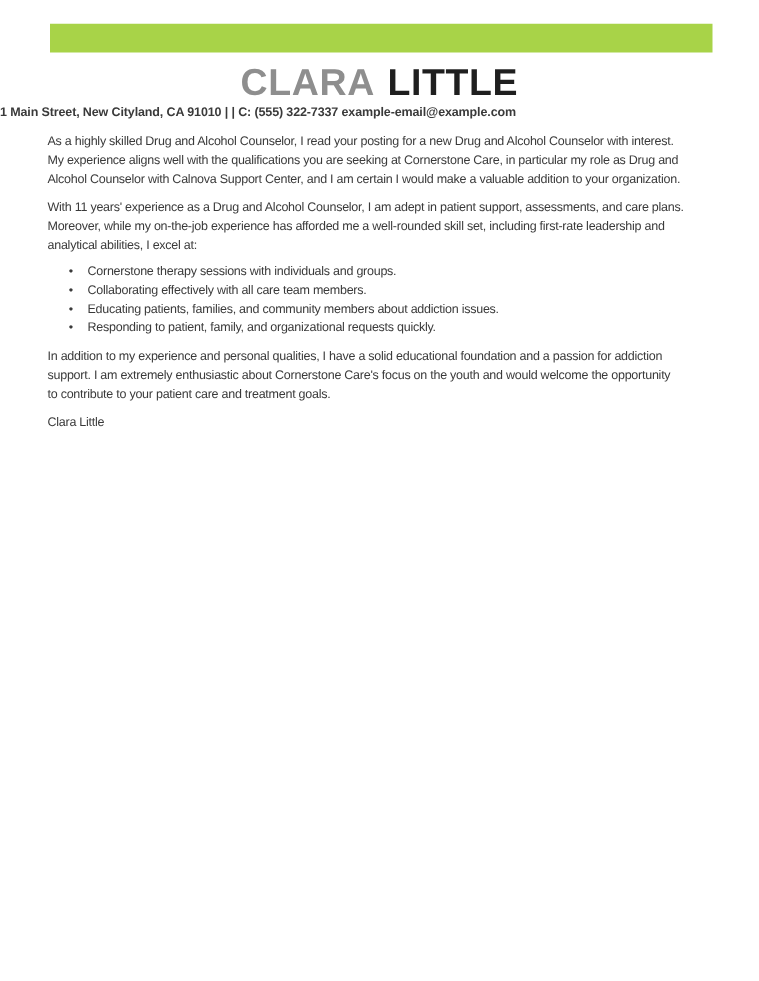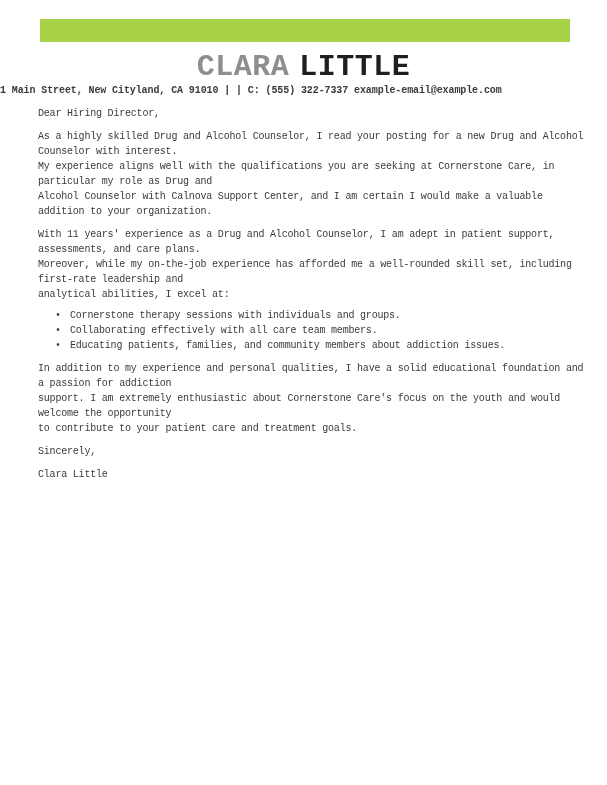--- a/index.html
+++ b/index.html
@@ -5,21 +5,21 @@
   html, body {
     margin: 0;
     padding: 0;
     background: #ffffff;
   }
   .page {
     position: relative;
     width: 607px;
     height: 785px;
     background: #ffffff;
-    font-family: Liberation Mono, monospace;
+    font-family: Liberation Sans, sans-serif;
     color: #3a3a3a;
     overflow: hidden;
   }
   .accent-bar {
     position: absolute;
     top: 19px;
     left: 40px;
     width: 530px;
     height: 23px;
     background: #a8d348;
@@ -84,40 +84,39 @@
 
   <div class="accent-bar"></div>
 
   <div class="name">
     <span class="first">CLARA</span><span class="last">LITTLE</span>
   </div>
 
   <div class="contact">1 Main Street, New Cityland, CA 91010 | | C: (555) 322-7337 example-email@example.com</div>
 
   <div class="content">
-    <p>Dear Hiring Director,</p>
 
     <p class="multi">As a highly skilled Drug and Alcohol Counselor, I read your posting for a new Drug and Alcohol Counselor with interest.
 My experience aligns well with the qualifications you are seeking at Cornerstone Care, in particular my role as Drug and
 Alcohol Counselor with Calnova Support Center, and I am certain I would make a valuable addition to your organization.</p>
 
     <p class="multi">With 11 years' experience as a Drug and Alcohol Counselor, I am adept in patient support, assessments, and care plans.
 Moreover, while my on-the-job experience has afforded me a well-rounded skill set, including first-rate leadership and
 analytical abilities, I excel at:</p>
 
     <ul class="bullets">
       <li>Cornerstone therapy sessions with individuals and groups.</li>
       <li>Collaborating effectively with all care team members.</li>
       <li>Educating patients, families, and community members about addiction issues.</li>
+      <li>Responding to patient, family, and organizational requests quickly.</li>
     </ul>
 
     <p class="multi">In addition to my experience and personal qualities, I have a solid educational foundation and a passion for addiction
 support. I am extremely enthusiastic about Cornerstone Care's focus on the youth and would welcome the opportunity
 to contribute to your patient care and treatment goals.</p>
 
 
 
-    <p>Sincerely,</p>
 
     <p class="signature">Clara Little</p>
   </div>
 
 </div>
 
 </body></html>

